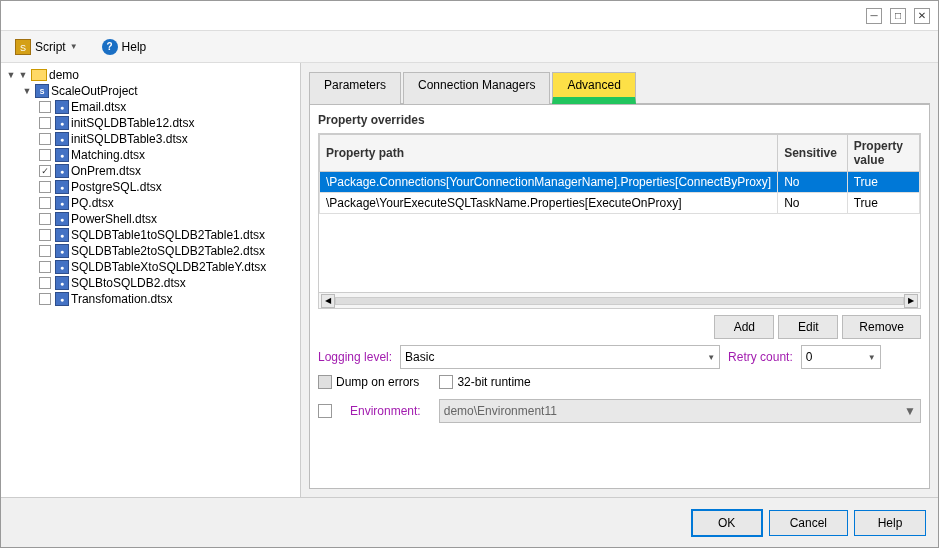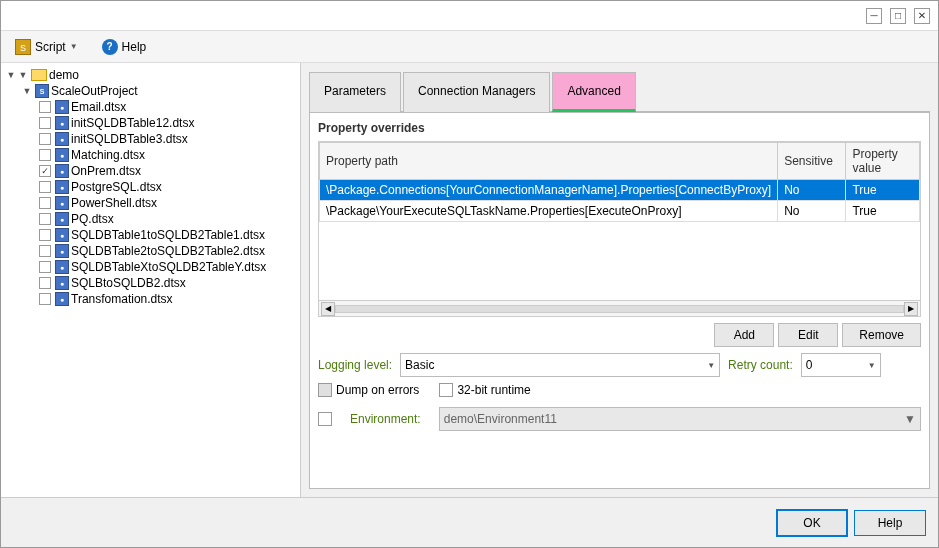--- a/index.html
+++ b/index.html
@@ -156,33 +156,33 @@
       flex-direction: column;
       padding: 8px;
     }
     .tabs {
       display: flex;
       gap: 0;
       border-bottom: 1px solid #bbb;
       background: #f0f0f0;
     }
     .tab {
-      padding: 11px 14px;
+      padding: 5px 14px;
       cursor: pointer;
       border: 1px solid #bbb;
       border-bottom: none;
       background: #e8e8e8;
       font-size: 12px;
       margin-right: 2px;
       position: relative;
       top: 1px;
     }
     .tab.active {
-      background: #f9a8d4;
-      border-bottom: 3px solid #22c55e;
+      background: #fde047;
+      border-bottom: 7px solid #22c55e;
       z-index: 1;
     }
     .tab-content {
       background: white;
       border: 1px solid #bbb;
       flex: 1;
       display: flex;
       flex-direction: column;
       padding: 8px;
     }
@@ -197,21 +197,21 @@
       width: 100%;
       border-collapse: collapse;
       font-size: 12px;
       flex: 1;
     }
     .prop-table th {
       background: #f5f5f5;
       border: 1px solid #ccc;
       padding: 4px 6px;
       text-align: left;
-      font-weight: normal;
+      font-weight: bold;
       color: #333;
     }
     .prop-table td {
       border: 1px solid #ddd;
       padding: 3px 6px;
       cursor: pointer;
     }
     .prop-table tr.selected td {
       background: #0078d7;
       color: white;
@@ -265,21 +265,21 @@
       min-width: 60px;
     }
     .form-row {
       display: flex;
       align-items: center;
       gap: 8px;
       margin-bottom: 6px;
     }
     .form-label {
       font-size: 12px;
-      color: #4d7c0f;
+      color: #a21caf;
       white-space: nowrap;
     }
     .select-box {
       height: 24px;
       border: 1px solid #bbb;
       background: white;
       padding: 2px 4px;
       font-size: 12px;
       display: flex;
       align-items: center;
@@ -432,28 +432,28 @@
         <span style="width:14px;height:14px;background:#4472c4;border:1px solid #2e4e8c;display:inline-flex;align-items:center;justify-content:center;margin:0 2px;flex-shrink:0;">
             <span style="color:white;font-size:7px;">●</span>
           </span>
         <span class="tree-label">PostgreSQL.dtsx</span>
       </div>
       <div class="tree-item tree-indent-3">
         <span class="checkbox"></span>
         <span style="width:14px;height:14px;background:#4472c4;border:1px solid #2e4e8c;display:inline-flex;align-items:center;justify-content:center;margin:0 2px;flex-shrink:0;">
             <span style="color:white;font-size:7px;">●</span>
           </span>
+        <span class="tree-label">PQ.dtsx</span>
+      </div>
+      <div class="tree-item tree-indent-3">
+        <span class="checkbox"></span>
+        <span style="width:14px;height:14px;background:#4472c4;border:1px solid #2e4e8c;display:inline-flex;align-items:center;justify-content:center;margin:0 2px;flex-shrink:0;">
+            <span style="color:white;font-size:7px;">●</span>
+          </span>
         <span class="tree-label">PowerShell.dtsx</span>
-      </div>
-      <div class="tree-item tree-indent-3">
-        <span class="checkbox"></span>
-        <span style="width:14px;height:14px;background:#4472c4;border:1px solid #2e4e8c;display:inline-flex;align-items:center;justify-content:center;margin:0 2px;flex-shrink:0;">
-            <span style="color:white;font-size:7px;">●</span>
-          </span>
-        <span class="tree-label">PQ.dtsx</span>
       </div>
       <div class="tree-item tree-indent-3">
         <span class="checkbox"></span>
         <span style="width:14px;height:14px;background:#4472c4;border:1px solid #2e4e8c;display:inline-flex;align-items:center;justify-content:center;margin:0 2px;flex-shrink:0;">
             <span style="color:white;font-size:7px;">●</span>
           </span>
         <span class="tree-label">SQLDBTable1toSQLDB2Table1.dtsx</span>
       </div>
       <div class="tree-item tree-indent-3">
         <span class="checkbox"></span>
@@ -569,15 +569,16 @@
             <span>demo\Environment11</span>
             <span class="arrow">▼</span>
           </div>
         </div>
       </div>
     </div>
   </div>
 
   <div class="footer-bar">
     <button class="footer-btn primary">OK</button>
+    <button class="footer-btn">Cancel</button>
     <button class="footer-btn">Help</button>
   </div>
 </div>
 
 </body></html>

